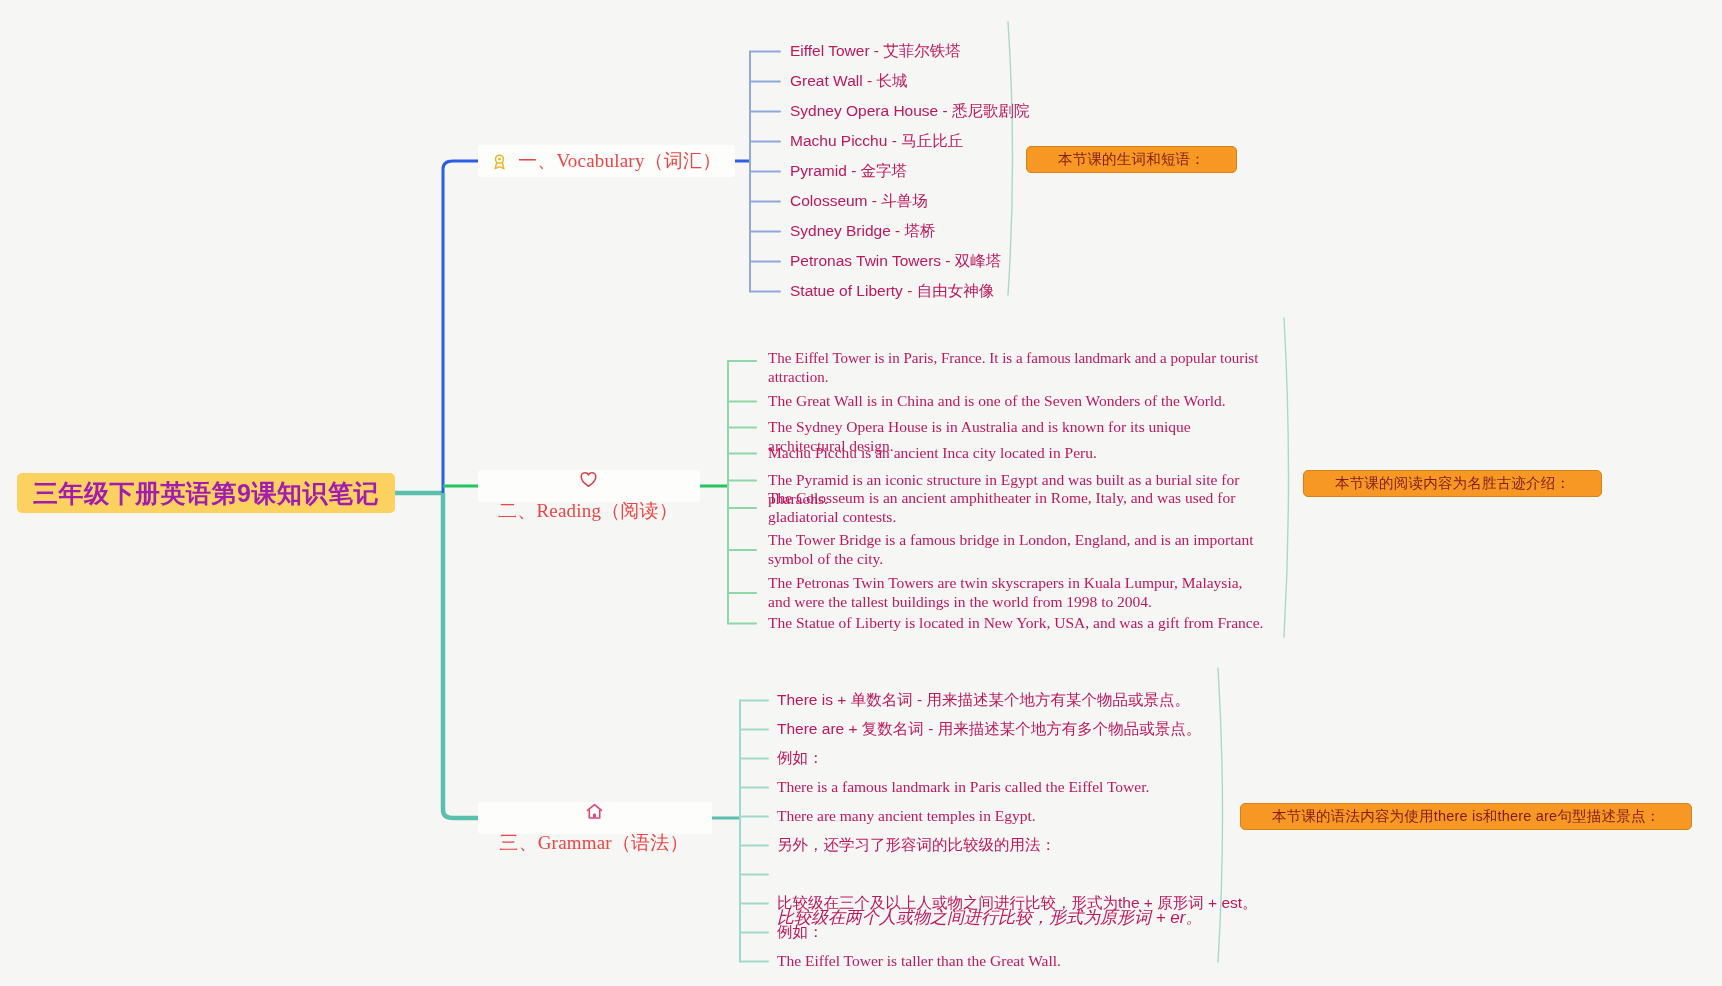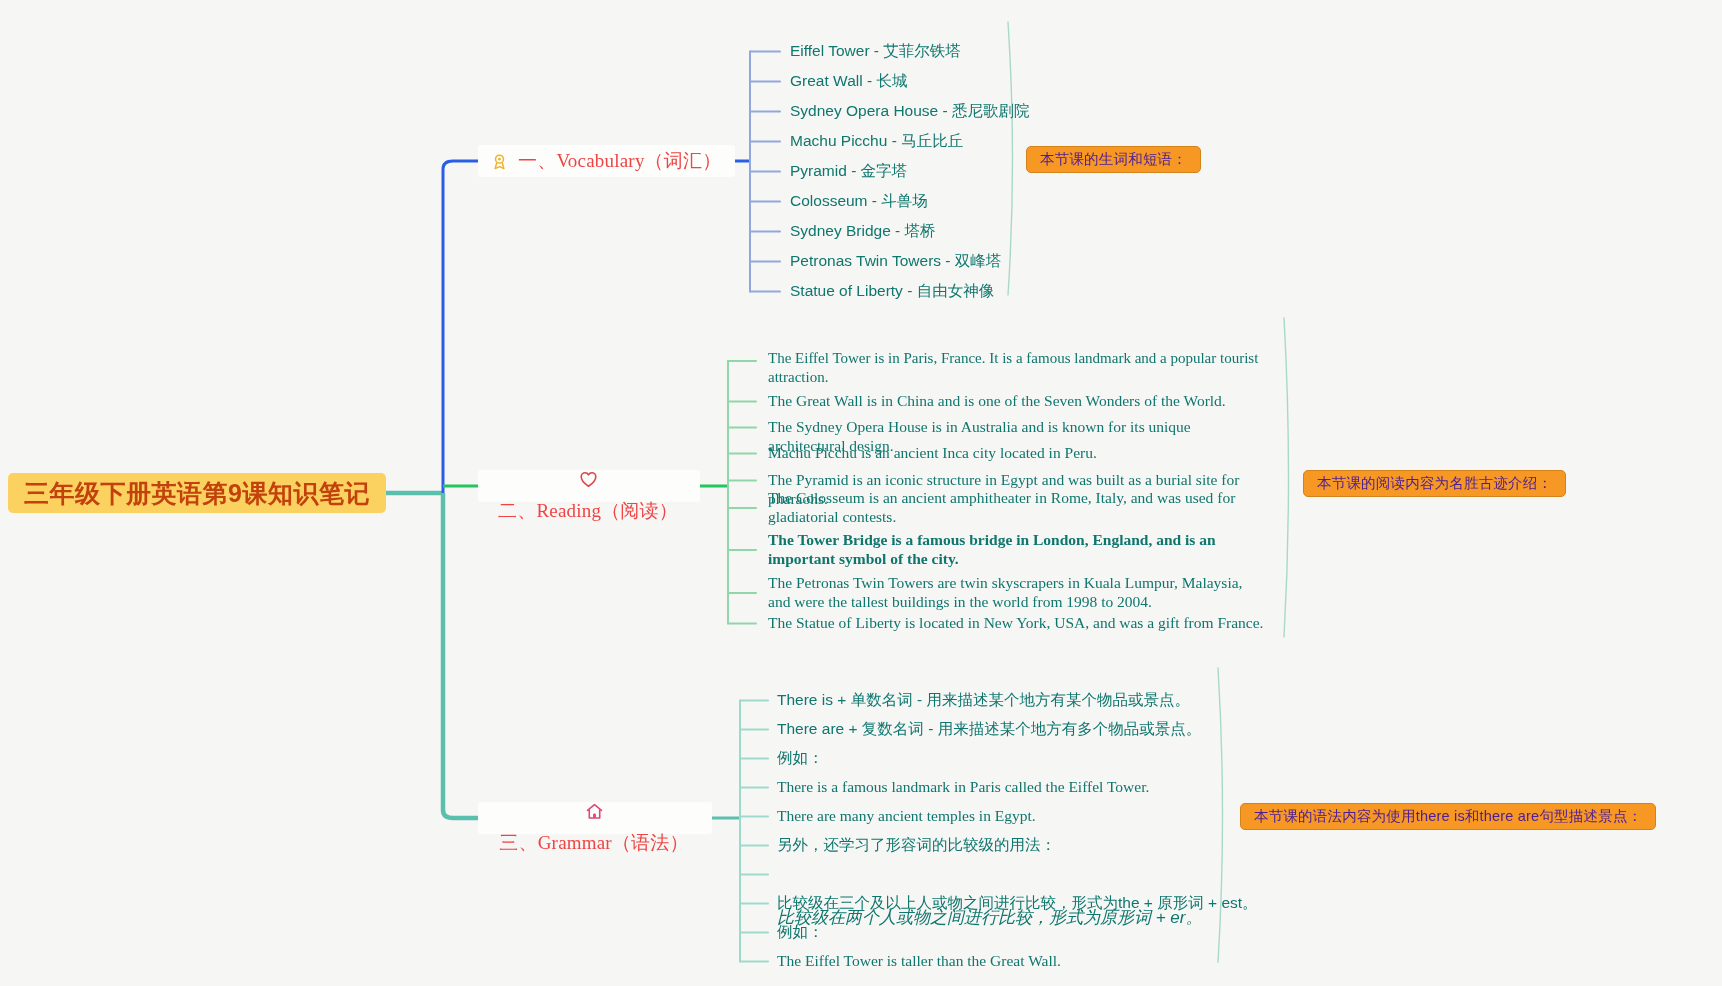--- a/index.html
+++ b/index.html
@@ -25,34 +25,34 @@
     position: absolute;
     left: 0; top: 0;
     width: 1722px;
     height: 986px;
     pointer-events: none;
   }
 
   
   .root-node {
     position: absolute;
-    left: 8px;
+    left: 17px;
     top: 473px;
     height: 40px;
     box-sizing: border-box;
     display: flex;
     align-items: center;
     padding: 0 16px;
     background: #fbd160;
     border-radius: 5px;
     font-family: "Liberation Sans", "DejaVu Sans", sans-serif;
     font-weight: bold;
     font-size: 25px;
     letter-spacing: 0.5px;
-    color: #c2410c;
+    color: #a21caf;
     white-space: nowrap;
   }
 
   
   .branch-node {
     position: absolute;
     height: 32px;
     box-sizing: border-box;
     display: flex;
     align-items: center;
@@ -75,39 +75,39 @@
     width: 19px;
     height: 19px;
     flex: 0 0 auto;
   }
 
   
   .leaf {
     position: absolute;
     font-size: 15.5px;
     line-height: 19px;
-    color: #0f766e;
+    color: #be185d;
     white-space: pre-wrap;
   }
   .leaf-zh {
     font-family: "Liberation Sans", "DejaVu Sans", sans-serif;
   }
 
   
   .badge {
     position: absolute;
     height: 27px;
     box-sizing: border-box;
     display: flex;
     align-items: center;
-    padding: 0 13px;
+    padding: 0 31px;
     background: #f79824;
     border: 1px solid #d4821a;
     border-radius: 5px;
-    color: #4c1d95;
+    color: #7f1d1d;
     font-family: "Liberation Sans", "DejaVu Sans", sans-serif;
     font-size: 14.5px;
     white-space: nowrap;
     letter-spacing: 0.2px;
   }
 </style>
 </head>
 <body>
 
 <div id="canvas">
@@ -188,21 +188,21 @@
           </svg>
         </span>
         <span class="branch-label">二、Reading（阅读）</span>
       </div>
       <div class="leaf" style="left: 768px; top: 349px; font-size: 15px; width: 500px;">The Eiffel Tower is in Paris, France. It is a famous landmark and a popular tourist attraction.</div>
       <div class="leaf" style="left: 768px; top: 391px; font-size: 15.5px; width: 500px;">The Great Wall is in China and is one of the Seven Wonders of the World.</div>
       <div class="leaf" style="left: 768px; top: 417px; font-size: 15.5px; width: 500px;">The Sydney Opera House is in Australia and is known for its unique architectural design.</div>
       <div class="leaf" style="left: 768px; top: 443px; font-size: 15.5px; width: 500px;">Machu Picchu is an ancient Inca city located in Peru.</div>
       <div class="leaf" style="left: 768px; top: 470px; font-size: 15.5px; width: 500px;">The Pyramid is an iconic structure in Egypt and was built as a burial site for pharaohs.</div>
       <div class="leaf" style="left: 768px; top: 488px; font-size: 15.5px; width: 500px;">The Colosseum is an ancient amphitheater in Rome, Italy, and was used for gladiatorial contests.</div>
-      <div class="leaf" style="left: 768px; top: 530px; font-size: 15.5px; width: 500px; font-weight: bold;">The Tower Bridge is a famous bridge in London, England, and is an important symbol of the city.</div>
+      <div class="leaf" style="left: 768px; top: 530px; font-size: 15.5px; width: 500px;">The Tower Bridge is a famous bridge in London, England, and is an important symbol of the city.</div>
       <div class="leaf" style="left: 768px; top: 573px; font-size: 15.5px; width: 500px;">The Petronas Twin Towers are twin skyscrapers in Kuala Lumpur, Malaysia, and were the tallest buildings in the world from 1998 to 2004.</div>
       <div class="leaf" style="left: 768px; top: 613px; font-size: 15.5px; width: 500px;">The Statue of Liberty is located in New York, USA, and was a gift from France.</div>
       <div class="badge" style="left: 1303px; top: 470px;">本节课的阅读内容为名胜古迹介绍：</div>
       <div class="branch-node" style="left: 478px; top: 802px; min-width: 234px; flex-direction: column;">
         <span class="branch-icon">
           <svg viewBox="0 0 24 24" width="19" height="19" fill="none" stroke="#e0457b" stroke-width="2" stroke-linecap="round" stroke-linejoin="round">
             <path d="M3.2 10.6 L12 3.4 L20.8 10.6"></path>
             <path d="M5.4 10.2 V20.2 H18.6 V10.2"></path>
             <rect x="10.2" y="14.4" width="3.6" height="5.8" rx="1.6" fill="#e0457b" stroke="none"></rect>
           </svg>

